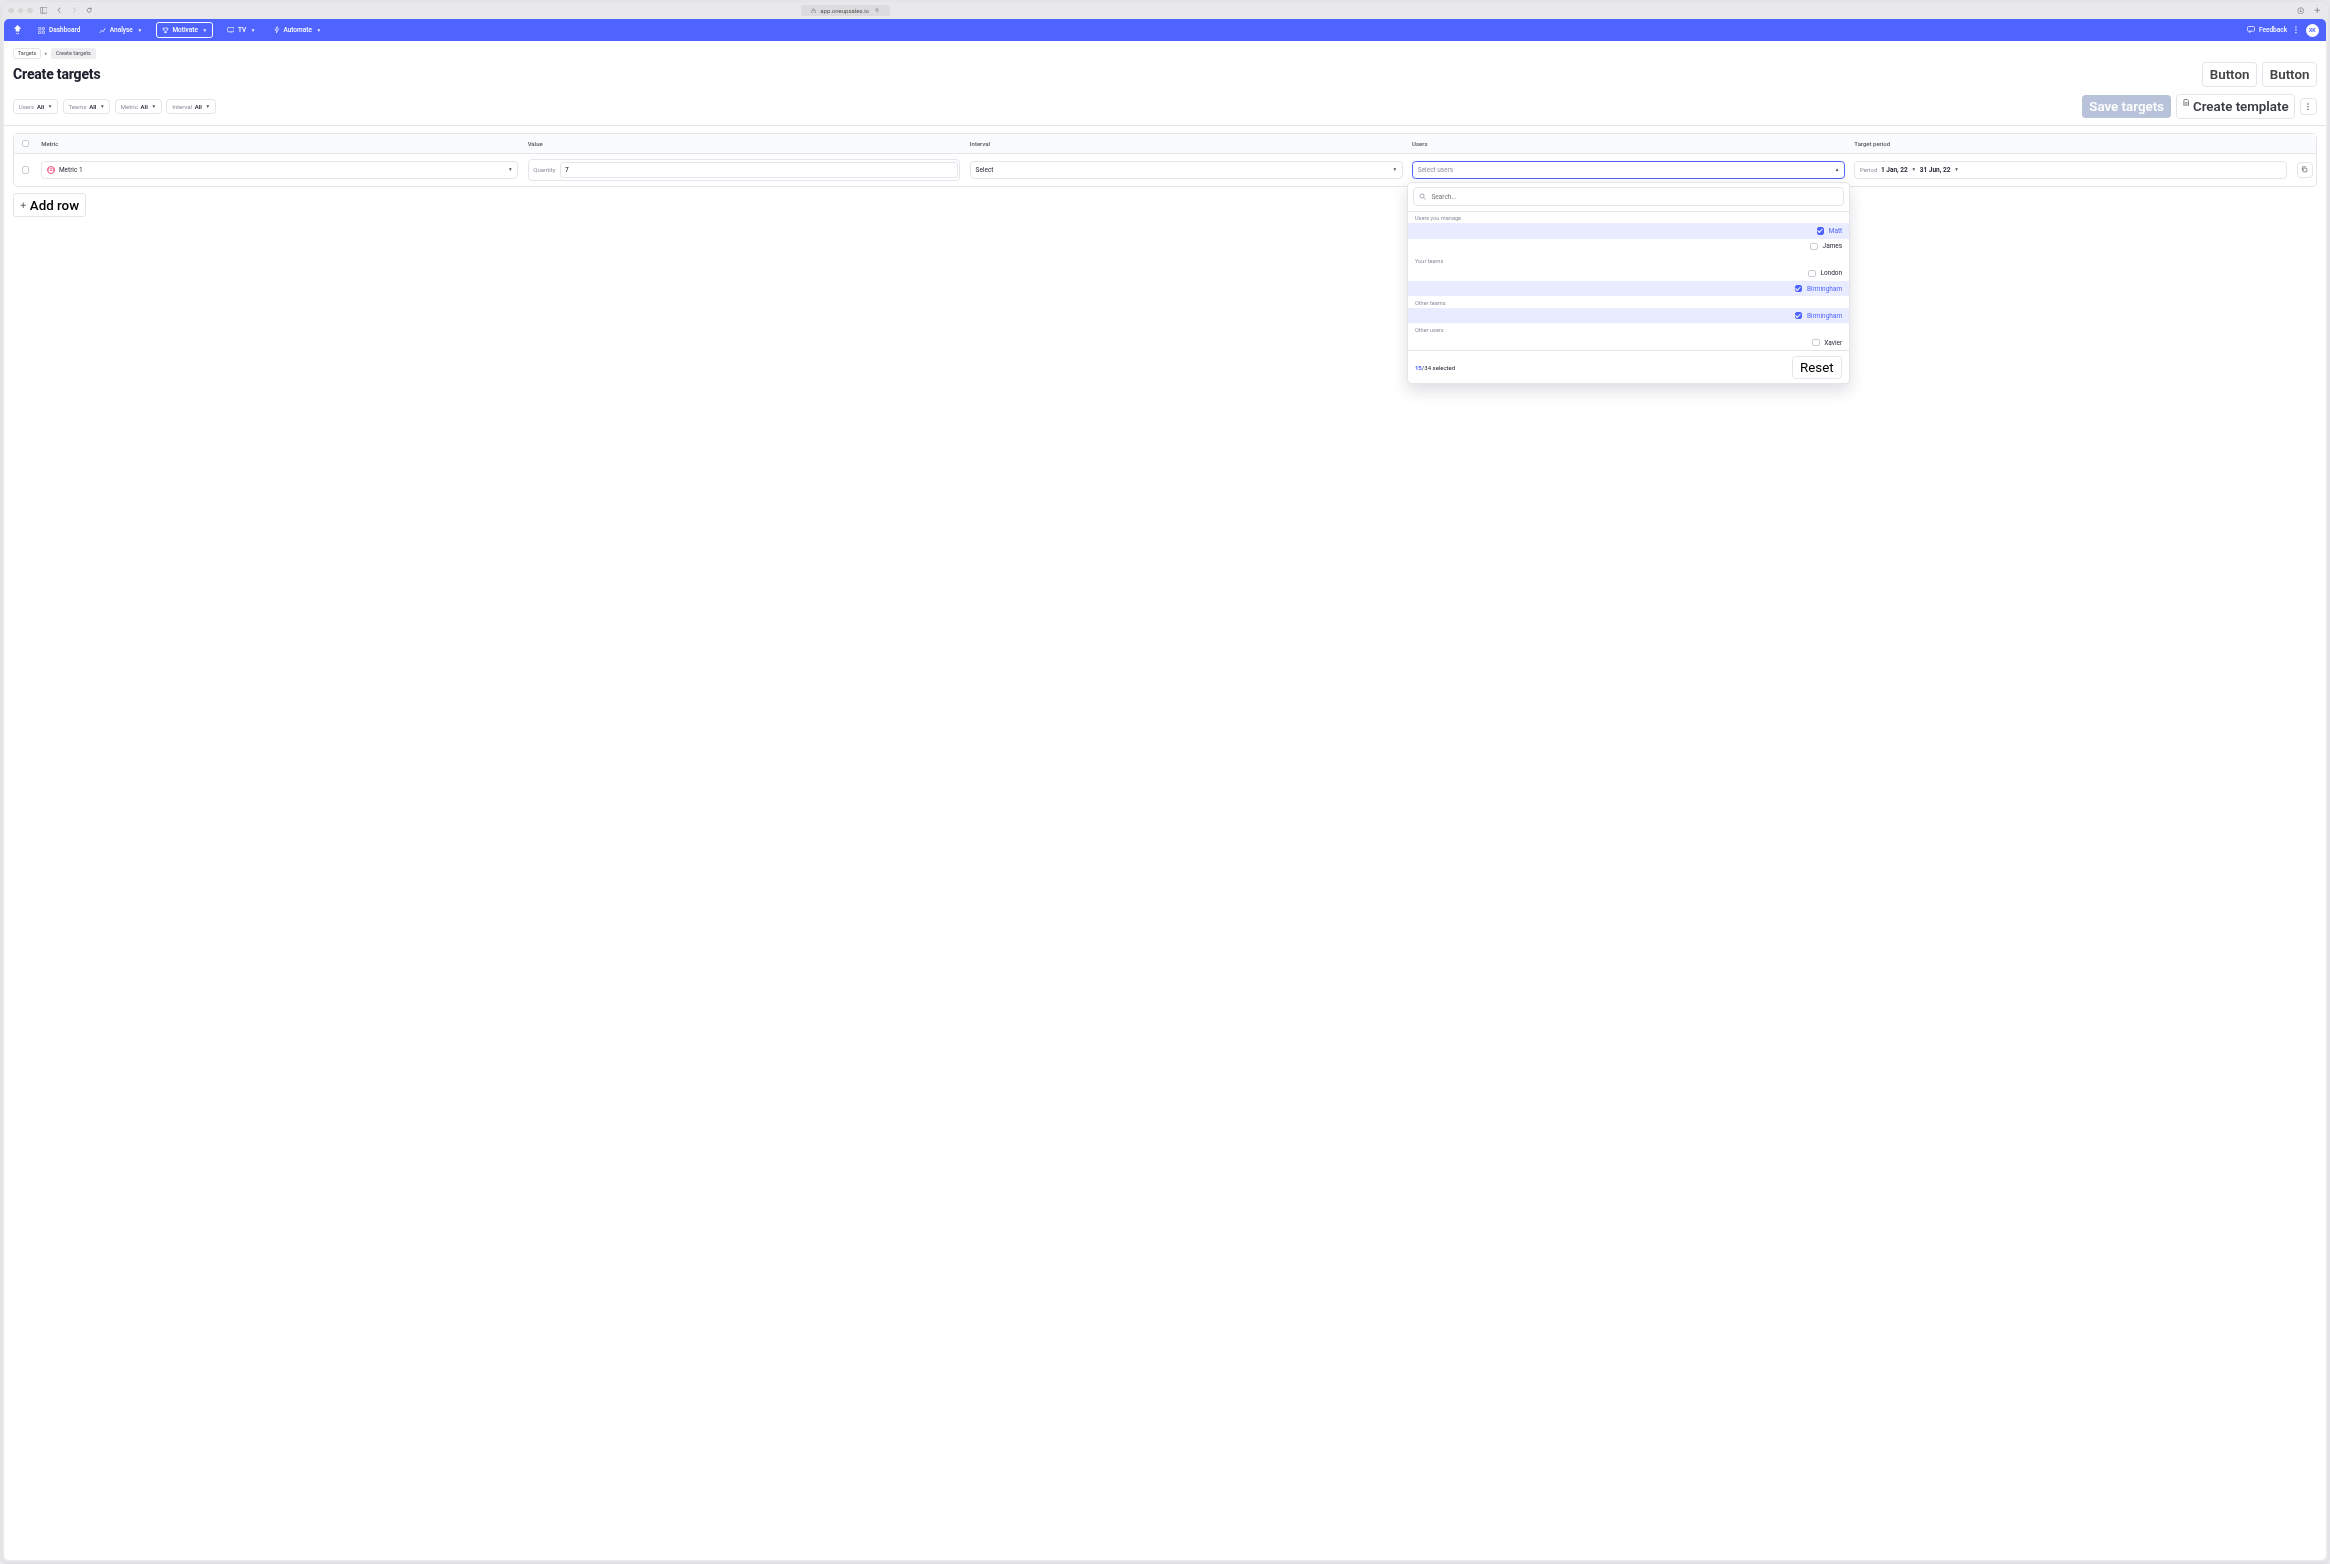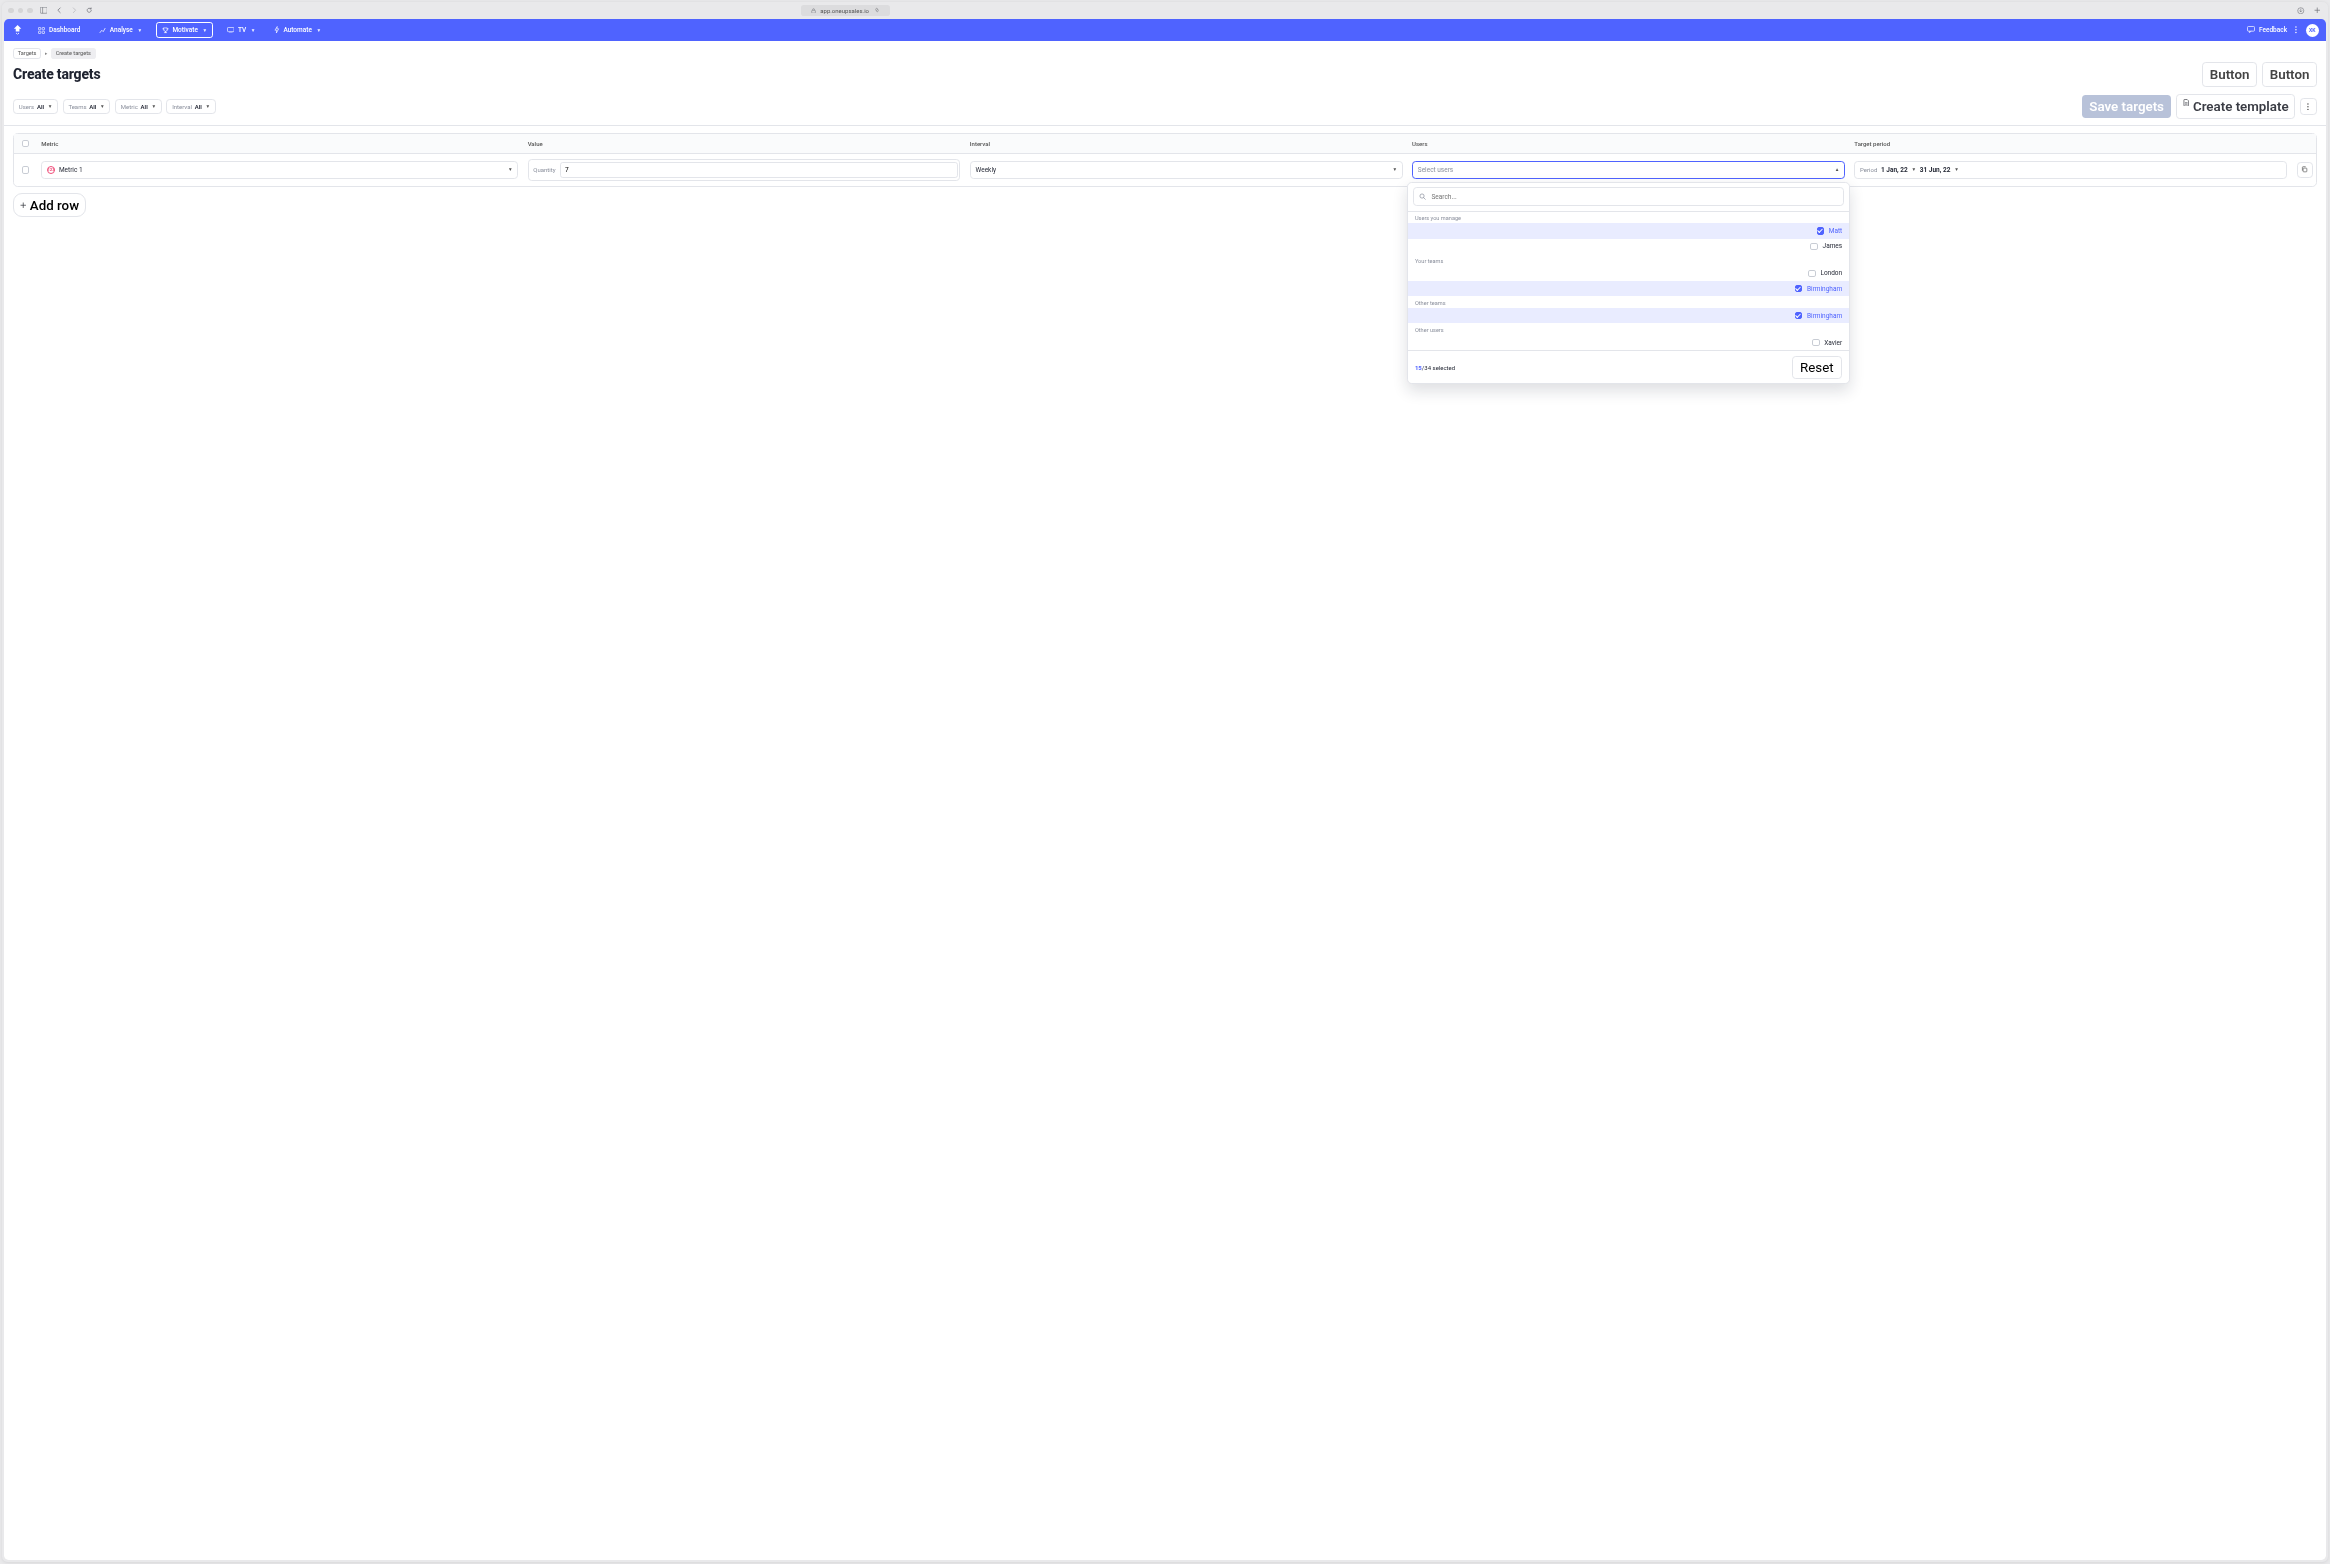--- a/index.html
+++ b/index.html
@@ -69,21 +69,21 @@
   .chip-icon { width:8.4px; height:8.4px; border-radius:50%; display:flex; align-items:center; justify-content:center; font-size:4.2px; font-weight:700; border:0.7px solid #f04e7a; color:#f04e7a;}
   .value-cell { display:flex; align-items:center; gap:4.7px; border:0.5px solid var(--border); border-radius:3.7px; padding:1.9px 1.9px 1.9px 4.7px; }
   .value-cell .qlabel { color: var(--muted); font-size:6px;}
   .value-input { flex:1; border:0.5px solid var(--border); border-radius:2.8px; padding:2.8px 3.7px; font-size:6.5px; font-family:inherit;}
   .placeholder { color: var(--muted); }
   .period { display:flex; align-items:center; gap:3.7px; border:0.5px solid var(--border); border-radius:3.7px; padding:3.7px 4.7px; white-space:nowrap;}
   .period .lbl { color: var(--muted); font-size:6px;}
   .period .date { font-weight:700; }
   .period .chev { font-size:4.7px; color:#555;}
   .row-copy { width:16px; height:16px; border:0.5px solid var(--border); border-radius:3.7px; display:flex; align-items:center; justify-content:center; cursor:pointer;}
-  .add-row { margin-top:5.6px; display:inline-flex; align-items:center; gap:3.7px; border:0.5px solid var(--border); border-radius:9px; padding:3.7px 5.6px; font-weight:500; background:#fff; cursor:pointer;}
+  .add-row { margin-top:5.6px; display:inline-flex; align-items:center; gap:3.7px; border:0.5px solid var(--border); border-radius:3px; padding:3.7px 5.6px; font-weight:500; background:#fff; cursor:pointer;}
   
   .dropdown { position:absolute; top:26px; left:0; width:100%; background:#fff; border:0.5px solid var(--border); border-radius:4.7px; box-shadow:0 6.5px 15px rgba(20,25,50,0.14); z-index:10; overflow:hidden;}
   .dd-search { padding:4.7px; border-bottom:0.5px solid var(--border);}
   .dd-search-inner { display:flex; align-items:center; gap:3.7px; border:0.5px solid var(--border); border-radius:3.7px; padding:3.3px 4.7px; color:var(--muted);}
   .dd-search-inner input { border:none; outline:none; flex:1; font-size:6.5px; background:transparent;}
   .dd-section-label { font-size:5.6px; color:var(--muted); padding:3.7px 6.5px 1.9px 6.5px;}
   .dd-item { display:flex; align-items:center; gap:4.7px; padding:3.7px 6.5px; cursor:pointer; font-size:6.5px;justify-content:flex-end;}
   .dd-item .cb-sm { width:7.5px; height:7.5px; border:0.7px solid #c8ccd4; border-radius:1.9px; background:#fff; display:flex; align-items:center; justify-content:center;}
   .dd-item.selected { background: var(--blue-sel); color: var(--blue);}
   .dd-item.selected .cb-sm { background: var(--blue); border-color: var(--blue); }
@@ -327,21 +327,21 @@
             </div>
           </div>
           <div>
             <div class="value-cell">
               <span class="qlabel">Quantity</span>
               <input class="value-input" value="7" style="">
             </div>
           </div>
           <div>
             <div class="select-like">
-              <span>Weekly</span>
+              <span>Select</span>
               <span class="chev" style="font-size:4.7px;color:#555">▼</span>
             </div>
           </div>
           <div style="position:relative;">
             <div class="select-like focus">
               <span class="placeholder">Select users</span>
               <span class="chev" style="font-size:4.7px;color:#555">▲</span>
             </div>
 
             <div class="dropdown">

